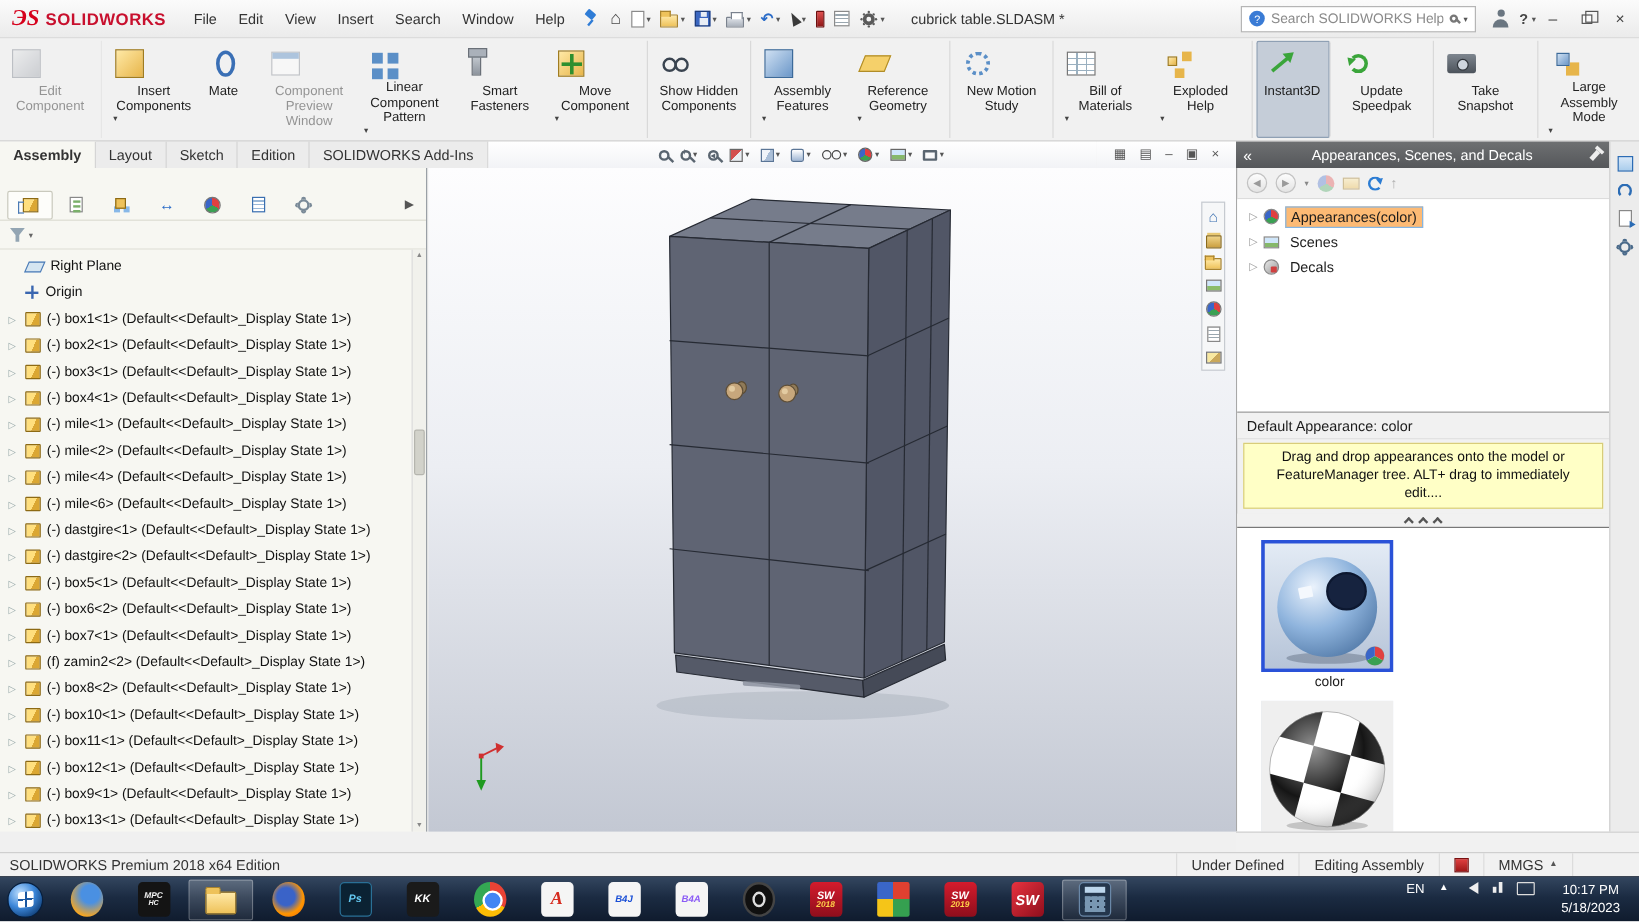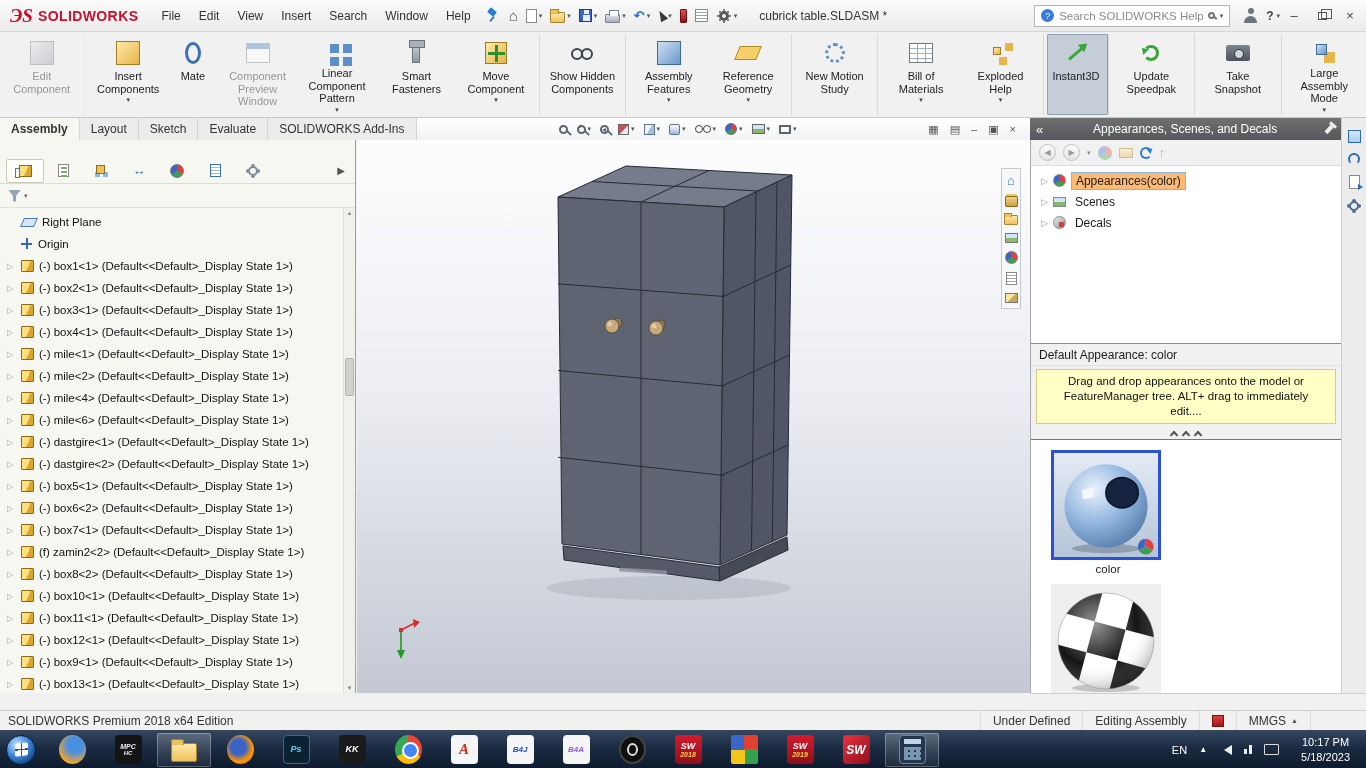--- a/index.html
+++ b/index.html
@@ -48,21 +48,21 @@
 .person::before{content:'';position:absolute;left:4.5px;top:0;width:6px;height:6px;border-radius:50%;background:#6a7681}
 .person::after{content:'';position:absolute;left:1px;bottom:0;width:13px;height:7px;border-radius:7px 7px 0 0;background:#6a7681}
 .help-q{color:#444;padding:0 3px;font-weight:bold}
 .winbtn{width:28px;height:24px;display:flex;align-items:center;justify-content:center;color:#444;font-size:13px}
 .rest{display:inline-block;width:9px;height:8px;border:1px solid #555;background:#fbfbfb;position:relative}
 .rest::before{content:'';position:absolute;left:2px;top:-4px;width:9px;height:8px;border:1px solid #555}
 
 
 .ribbon{position:absolute;top:32px;left:0;width:1366px;height:86px;background:#f1f1f1;
  border-bottom:1px solid #c9c9c9;display:flex;align-items:stretch;padding:2px 2px}
-.rbtn{display:flex;flex-direction:column;align-items:center;padding:5px 6px 1px;max-width:84px;min-width:50px;
+.rbtn{display:flex;flex-direction:column;align-items:flex-start;padding:5px 6px 1px;max-width:84px;min-width:50px;
  text-align:center;font-size:11px;line-height:1.15;color:#222;position:relative}
 .rbtn .ric{width:28px;height:28px;margin-bottom:3px;display:flex;align-items:center;justify-content:center}
 .rbtn .rlabel{max-width:70px}
 .rbtn .caret{display:none;font-size:7px;color:#444;margin-top:1px}
 .rbtn.has-caret .caret{display:block}
 .rbtn.disabled{opacity:.45}
 .rbtn.active{background:#c5cdd8;box-shadow:inset 0 0 0 1px #8fa0b4;border-radius:2px}
 .rbtn.sep{border-right:1px solid #d9d9d9;margin-right:3px;padding-right:9px}
 .ic-cube-gray{width:24px;height:24px;background:linear-gradient(135deg,#e6e8ea,#9fa4ad);border:1px solid #7e848e}
 .ic-cube-yellow{width:24px;height:24px;background:linear-gradient(135deg,#ffe9a6,#e7b54a);border:1px solid #a07c20}
@@ -261,21 +261,21 @@
 .tk-b4a{background:#f5f5f5;color:#8b5cf6}.tk-b4a .l1{font-size:8px}
 .tk-cam{background:#101010;border:2px solid #444;border-radius:50%;position:relative}
 .tk-cam::after{content:'';position:absolute;inset:6px;border:2px solid #ddd;border-radius:50%}
 .tk-sw{background:linear-gradient(#d41b2c,#8e0e1c);color:#fff}.tk-sw .l2{color:#ffd24a}
 .tk-grid{background:conic-gradient(#e04030 0 25%,#35a050 25% 50%,#f5c518 50% 75%,#3a66c8 75%);border-radius:2px}
 .tk-sw2{background:linear-gradient(135deg,#e8323f,#8e0e1c);color:#fff}.tk-sw2 .l1{font-size:12px;font-style:italic}
 .tk-calc{background:#24364c;border:1px solid #6a88a8;position:relative}
 .tk-calc::before{content:'';position:absolute;top:3px;left:4px;right:4px;height:5px;background:#bcd6ec}
 .tk-calc::after{content:'';position:absolute;left:4px;right:4px;top:11px;bottom:3px;opacity:.8;
  background:repeating-linear-gradient(90deg,#8fb0cc 0 4px,transparent 4px 6px),repeating-linear-gradient(#8fb0cc 0 3px,transparent 3px 5px)}
-.tray{margin-left:auto;display:flex;align-items:center;gap:12px;color:#fff;padding-right:6px}
+.tray{margin-left:auto;display:flex;align-items:flex-start;gap:12px;color:#fff;padding-right:6px}
 .lang{font-size:11px}
 .tray-caret{font-size:8px}
 .vol{width:0;height:0;border:5px solid transparent;border-right:8px solid #eee}
 .net{display:inline-flex;align-items:flex-end;gap:2px}
 .net::before{content:'';width:3px;height:5px;background:#eee}
 .net::after{content:'';width:3px;height:9px;background:#eee}
 .kbd{width:15px;height:11px;border:1px solid #ddd;border-radius:1px}
 .clock{font-size:11px;line-height:1.3;text-align:center;padding:0 10px}
 </style>
 </head>
@@ -513,21 +513,21 @@
 
   <div class="band">
     <div class="tabstrip">
 
         <span class="tab active">Assembly</span>
 
         <span class="tab">Layout</span>
 
         <span class="tab">Sketch</span>
 
-        <span class="tab">Evaluate</span>
+        <span class="tab">Edition</span>
 
         <span class="tab">SOLIDWORKS Add-Ins</span>
 
     </div>
     <div class="hud">
 
         <span class="hud-btn">
           <i class="hmag"></i>
         </span>
 

